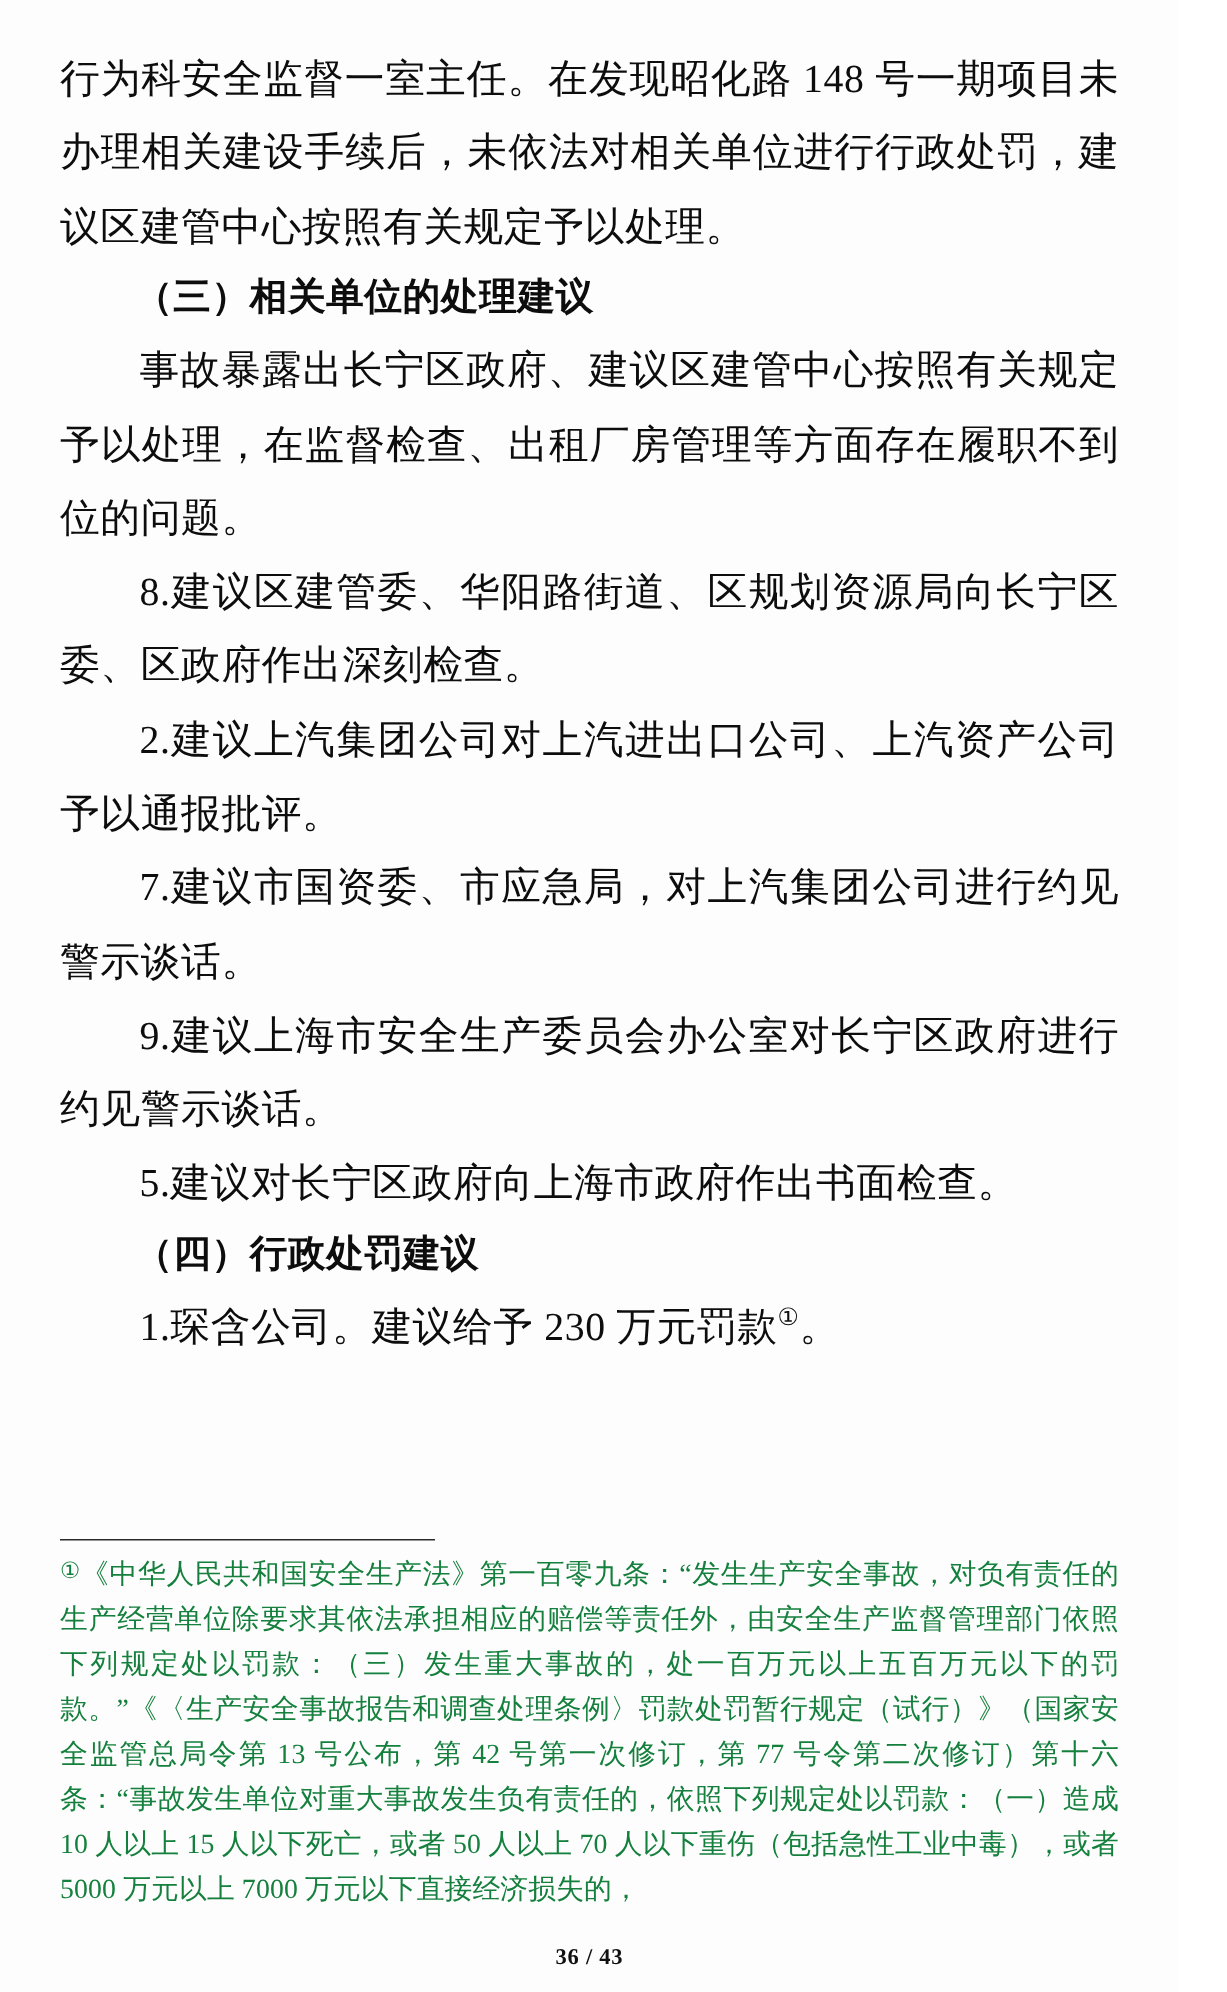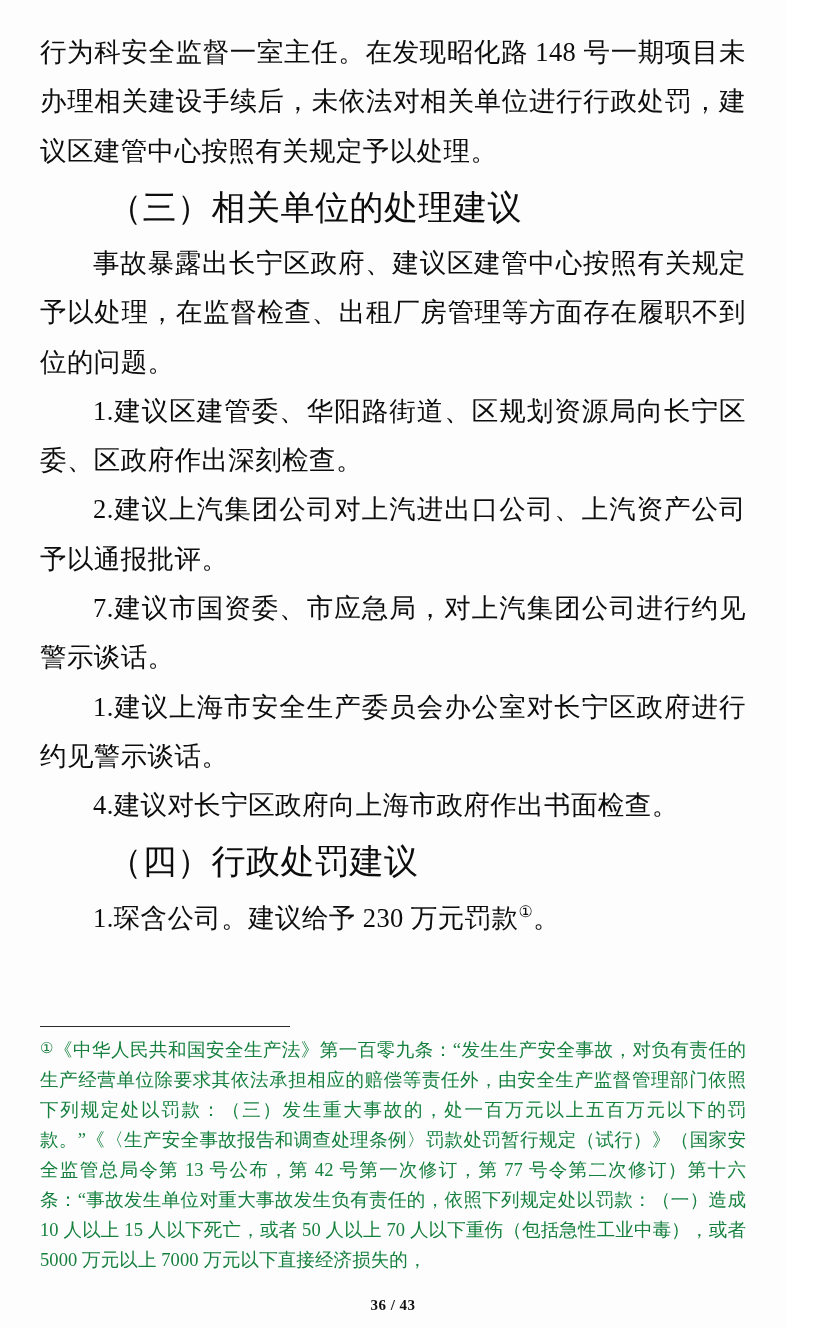--- a/index.html
+++ b/index.html
@@ -30,24 +30,24 @@
   }
   .p-cont {
     text-indent: 0;
     margin: 0;
   }
   .p-ind {
     text-indent: 2em;
     margin: 0;
   }
   .heading {
-    font-weight: normal;
+    font-weight: bold;
     text-indent: 2em;
     margin: 0;
-    font-size: 34px;
+    font-size: 25px;
     line-height: 1.86;
     letter-spacing: 0.5px;
   }
   .footnote-wrap {
     position: absolute;
     left: 40px;
     right: 40px;
     bottom: 52px;
   }
   .footnote-rule {
@@ -87,25 +87,25 @@
 </style>
 </head>
 <body>
 
 <div class="page">
 
   <div class="body-text">
     <p class="p-cont">行为科安全监督一室主任。在发现昭化路 148 号一期项目未办理相关建设手续后，未依法对相关单位进行行政处罚，建议区建管中心按照有关规定予以处理。</p>
     <p class="heading">（三）相关单位的处理建议</p>
     <p class="p-ind">事故暴露出长宁区政府、建议区建管中心按照有关规定予以处理，在监督检查、出租厂房管理等方面存在履职不到位的问题。</p>
-    <p class="p-ind">1.建议区建管委、华阳路街道、区规划资源局向长宁区委、区政府作出深刻检查。</p>
+    <p class="p-ind">8.建议区建管委、华阳路街道、区规划资源局向长宁区委、区政府作出深刻检查。</p>
     <p class="p-ind">2.建议上汽集团公司对上汽进出口公司、上汽资产公司予以通报批评。</p>
     <p class="p-ind">7.建议市国资委、市应急局，对上汽集团公司进行约见警示谈话。</p>
-    <p class="p-ind">1.建议上海市安全生产委员会办公室对长宁区政府进行约见警示谈话。</p>
-    <p class="p-ind">4.建议对长宁区政府向上海市政府作出书面检查。</p>
+    <p class="p-ind">9.建议上海市安全生产委员会办公室对长宁区政府进行约见警示谈话。</p>
+    <p class="p-ind">5.建议对长宁区政府向上海市政府作出书面检查。</p>
     <p class="heading">（四）行政处罚建议</p>
     <p class="p-ind"><span>1.琛含公司。建议给予 230 万元罚款</span><sup>①</sup><span>。</span></p>
   </div>
 
   <div class="footnote-wrap">
     <div class="footnote-rule"></div>
     <div class="footnote"><span class="marker">①</span><span>《中华人民共和国安全生产法》第一百零九条：“发生生产安全事故，对负有责任的生产经营单位除要求其依法承担相应的赔偿等责任外，由安全生产监督管理部门依照下列规定处以罚款：（三）发生重大事故的，处一百万元以上五百万元以下的罚款。”《〈生产安全事故报告和调查处理条例〉罚款处罚暂行规定（试行）》（国家安全监管总局令第 13 号公布，第 42 号第一次修订，第 77 号令第二次修订）第十六条：“事故发生单位对重大事故发生负有责任的，依照下列规定处以罚款：（一）造成 10 人以上 15 人以下死亡，或者 50 人以上 70 人以下重伤（包括急性工业中毒），或者 5000 万元以上 7000 万元以下直接经济损失的，</span></div>
   </div>
 
   <div class="page-num">36 / 43</div>

